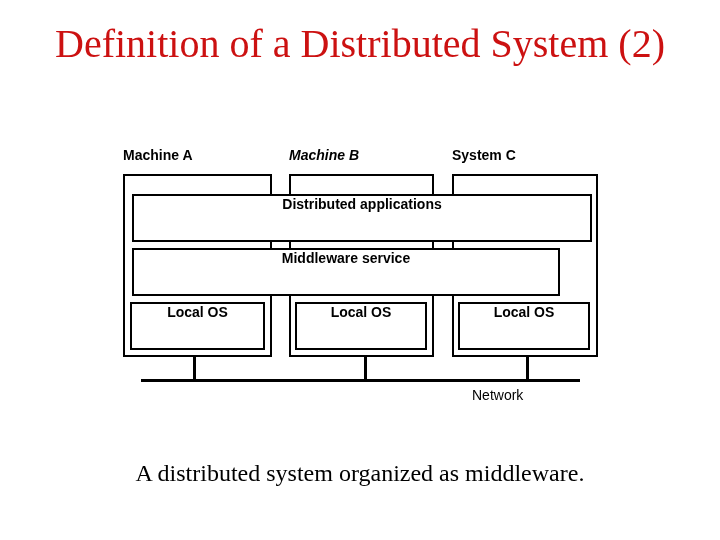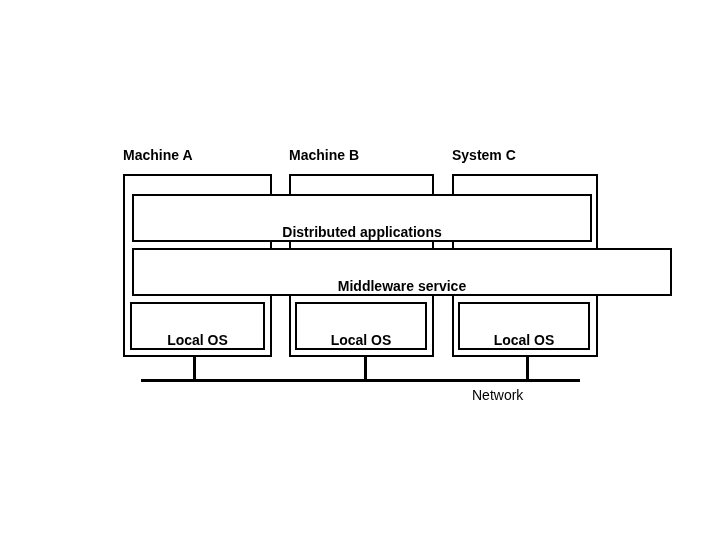--- a/index.html
+++ b/index.html
@@ -8,21 +8,21 @@
     overflow:hidden;font-family:"Liberation Sans",sans-serif;
   }
   .title{
     position:absolute;left:0;top:20px;width:720px;text-align:center;
     font-family:"Liberation Serif",serif;font-size:40px;line-height:48px;
     color:#cc1111;white-space:nowrap;
   }
   
   .box{
     position:absolute;box-sizing:border-box;border:2px solid #000;
-    background:#fff;display:flex;align-items:flex-end;justify-content:center;
+    background:#fff;display:flex;align-items:flex-start;justify-content:center;
   }
   .machine{background:#fff;}
   .diag-label{
     font-family:"Liberation Sans",sans-serif;font-weight:700;font-size:14px;
     color:#000;white-space:nowrap;
   }
   .machine-label{
     position:absolute;top:147px;
     font-family:"Liberation Sans",sans-serif;font-weight:700;font-size:14px;
     color:#000;white-space:nowrap;
@@ -37,35 +37,36 @@
     position:absolute;left:0;top:458px;width:720px;text-align:center;
     font-family:"Liberation Serif",serif;font-size:24px;line-height:30px;
     color:#000;
   }
 </style>
 </head>
 <body>
 
 <div class="slide">
 
+  <div class="title">Definition of a Distributed System (2)</div>
 
   <div>
 
     <div class="box machine" style="left:123px;top:174px;width:149px;height:183px;"></div>
     <div class="box machine" style="left:289px;top:174px;width:145px;height:183px;"></div>
     <div class="box machine" style="left:452px;top:174px;width:146px;height:183px;"></div>
 
     <div class="machine-label" style="left:123px;width:149px;">Machine A</div>
-    <div class="machine-label" style="left:289px;width:145px;">Machine B</div>
+    <div class="machine-label" style="left:289px;width:145px;font-style:italic;">Machine B</div>
     <div class="machine-label" style="left:452px;width:146px;">System C</div>
 
     <div class="box" style="left:132px;top:194px;width:460px;height:48px;">
       <span class="diag-label">Distributed applications</span>
     </div>
-    <div class="box" style="left:132px;top:248px;width:540px;height:48px;">
+    <div class="box" style="left:132px;top:248px;width:428px;height:48px;">
       <span class="diag-label">Middleware service</span>
     </div>
 
     <div class="box" style="left:130px;top:302px;width:135px;height:48px;">
       <span class="diag-label">Local OS</span>
     </div>
     <div class="box" style="left:295px;top:302px;width:132px;height:48px;">
       <span class="diag-label">Local OS</span>
     </div>
     <div class="box" style="left:458px;top:302px;width:132px;height:48px;">
@@ -75,15 +76,16 @@
     <div class="connector" style="left:193px;top:357px;height:23px;"></div>
     <div class="connector" style="left:364px;top:357px;height:23px;"></div>
     <div class="connector" style="left:526px;top:357px;height:23px;"></div>
 
     <div class="network-line" style="left:141px;top:379px;width:439px;"></div>
     <div class="network-label" style="left:472px;top:387px;">Network</div>
 
   </div>
 
   <div class="caption">
+    <div>A distributed system organized as middleware.</div>
   </div>
 
 </div>
 
 </body></html>

